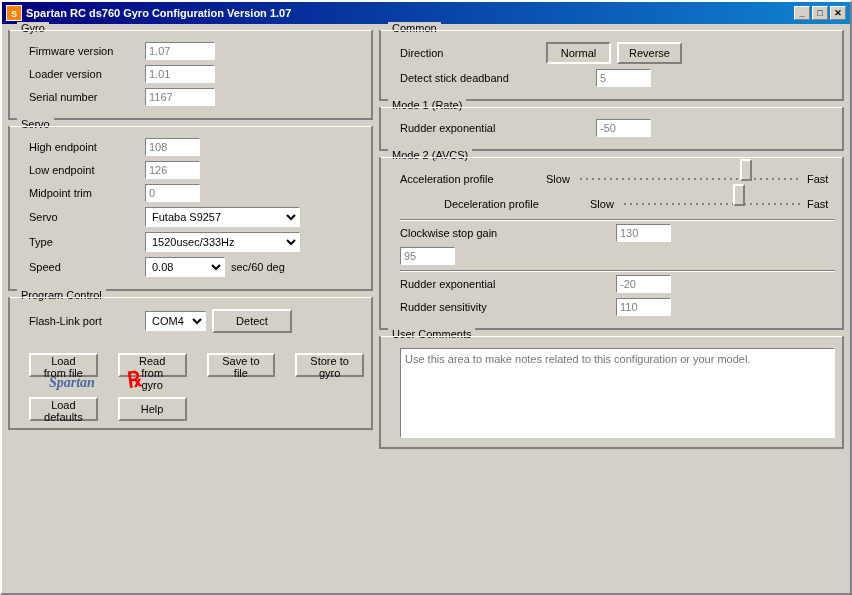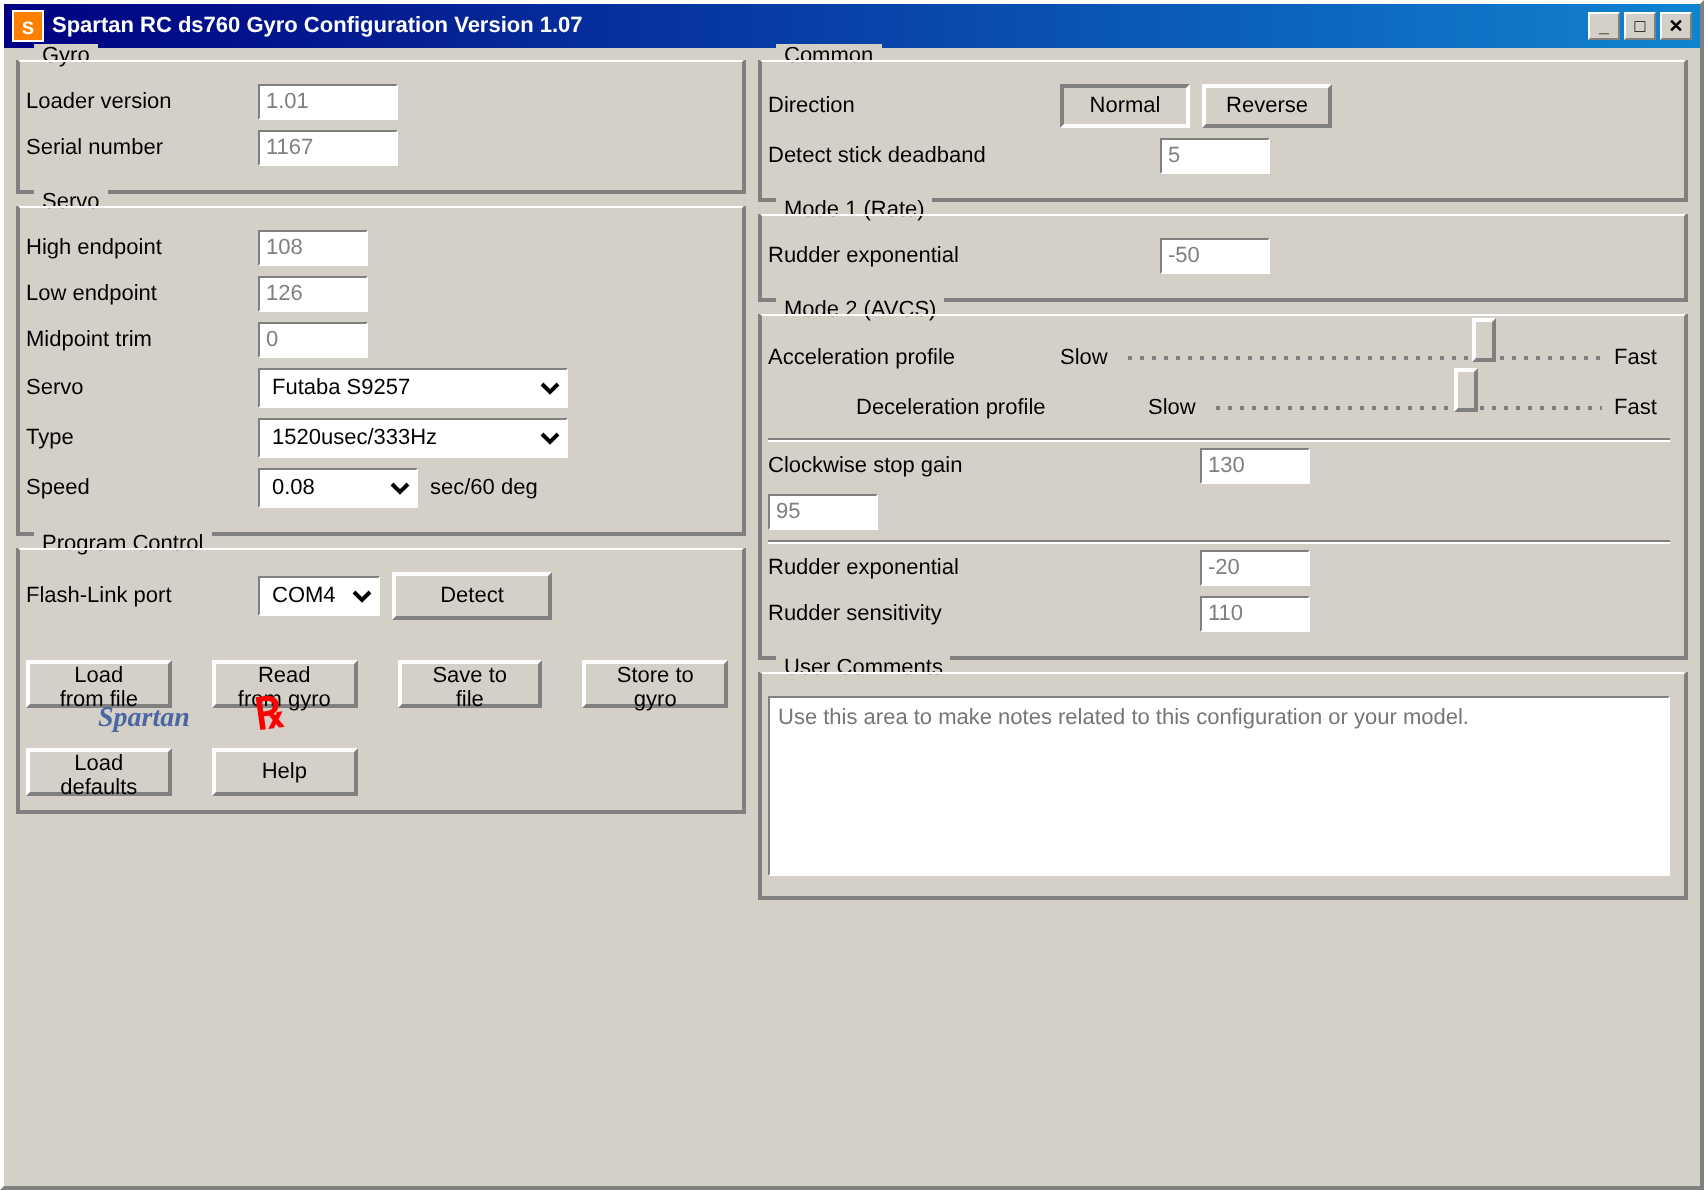--- a/index.html
+++ b/index.html
@@ -71,21 +71,21 @@
       padding: 6px;
       display: grid;
       grid-template-columns: 365px 1fr;
       grid-template-rows: auto auto auto auto;
       gap: 6px;
     }
     .group-box {
       border: 1px solid #808080;
       border-top: none;
       position: relative;
-      padding: 12px 8px 8px 4px;
+      padding: 12px 8px 8px 20px;
       background: #d4d0c8;
     }
     .group-box-title {
       position: absolute;
       top: -8px;
       left: 8px;
       background: #d4d0c8;
       padding: 0 4px;
       font-size: 11px;
     }
@@ -292,20 +292,24 @@
   </div>
 
   <div class="content-area">
 
     <div class="left-column">
 
       <div class="group-box gyro-section">
         <span class="group-box-title">Gyro</span>
         <div class="group-box-border"></div>
         <div class="form-row">
+          <span class="form-label">Firmware version</span>
+          <input class="text-input" type="text" readonly="" value="1.07" style="">
+        </div>
+        <div class="form-row">
           <span class="form-label">Loader version</span>
           <input class="text-input" type="text" readonly="" value="1.01" style="">
         </div>
         <div class="form-row">
           <span class="form-label">Serial number</span>
           <input class="text-input" type="text" readonly="" value="1167" style="">
         </div>
       </div>
 
       <div class="group-box servo-section">

